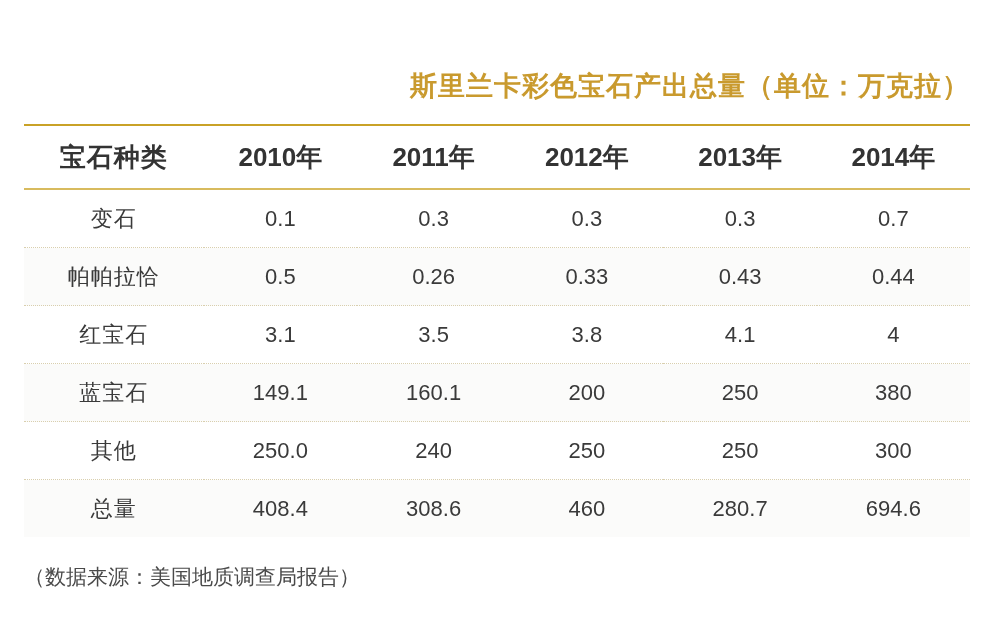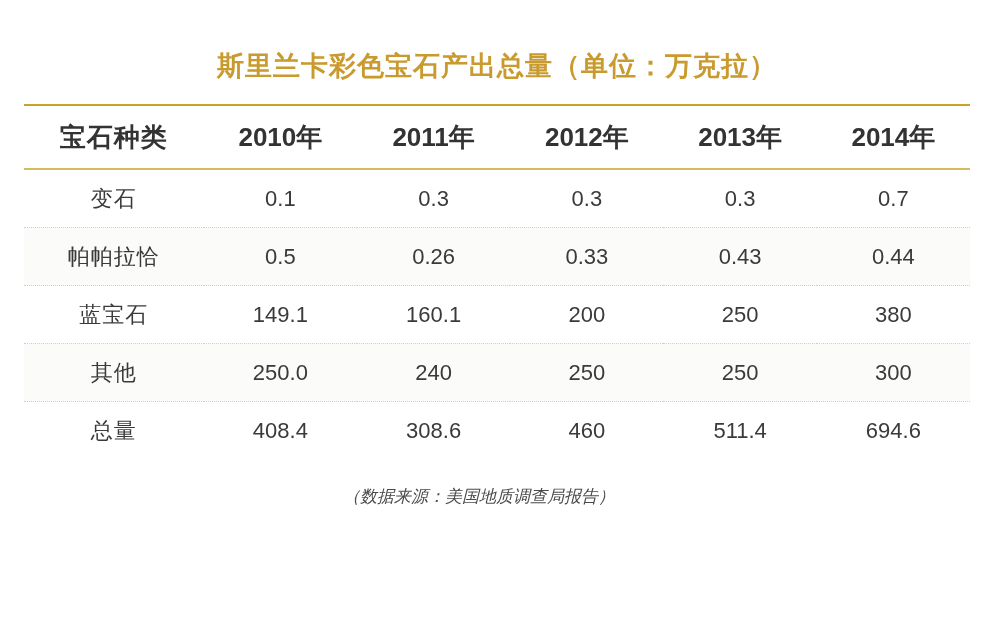--- a/index.html
+++ b/index.html
@@ -14,28 +14,29 @@
     overflow: hidden;
   }
   .page {
     position: relative;
     width: 994px;
     height: 638px;
     box-sizing: border-box;
     padding: 0 24px;
   }
   .title {
-    text-align: center;
+    text-align: right;
     color: #c99a2e;
     font-size: 27px;
     font-weight: bold;
     letter-spacing: 1px;
     padding-top: 48px;
     padding-bottom: 20px;
     white-space: nowrap;
+    margin-top: 20px;
   }
   .table-wrap {
     border-top: 2px solid #c9a227;
   }
   table.data {
     width: 100%;
     border-collapse: collapse;
     table-layout: fixed;
   }
   table.data col.c0 { width: 19%; }
@@ -68,27 +69,26 @@
   table.data tbody tr:last-child {
     border-bottom: none;
   }
   table.data tbody tr:nth-child(even) {
     background: #fbfbfa;
   }
   .total-row td {
     color: #333333;
   }
   .source {
-    text-align: center;
+    text-align: left;
     padding-top: 26px;
     padding-right: 36px;
-    font-size: 17px;
+    font-size: 21px;
     color: #4a4a4a;
     white-space: nowrap;
-    font-style: italic;
   }
   .first-col {
     letter-spacing: 1px;
   }
 </style>
 </head>
 <body>
 
 <div class="page">
 
@@ -125,41 +125,49 @@
         </tr>
         <tr>
           <td class="first-col">帕帕拉恰</td>
           <td>0.5</td>
           <td>0.26</td>
           <td>0.33</td>
           <td>0.43</td>
           <td>0.44</td>
         </tr>
         <tr>
+          <td class="first-col">红宝石</td>
+          <td>3.1</td>
+          <td>3.5</td>
+          <td>3.8</td>
+          <td>4.1</td>
+          <td>4</td>
+        </tr>
+        <tr>
           <td class="first-col">蓝宝石</td>
           <td>149.1</td>
           <td>160.1</td>
           <td>200</td>
           <td>250</td>
           <td>380</td>
         </tr>
         <tr>
           <td class="first-col">其他</td>
           <td>250.0</td>
           <td>240</td>
           <td>250</td>
           <td>250</td>
           <td>300</td>
         </tr>
         <tr class="total-row">
           <td class="first-col">总量</td>
           <td>408.4</td>
           <td>308.6</td>
           <td>460</td>
-          <td>511.4</td>
+          <td>280.7</td>
           <td>694.6</td>
         </tr>
       </tbody>
     </table>
   </div>
 
   <div class="source">（数据来源：美国地质调查局报告）</div>
 
 </div>
 

